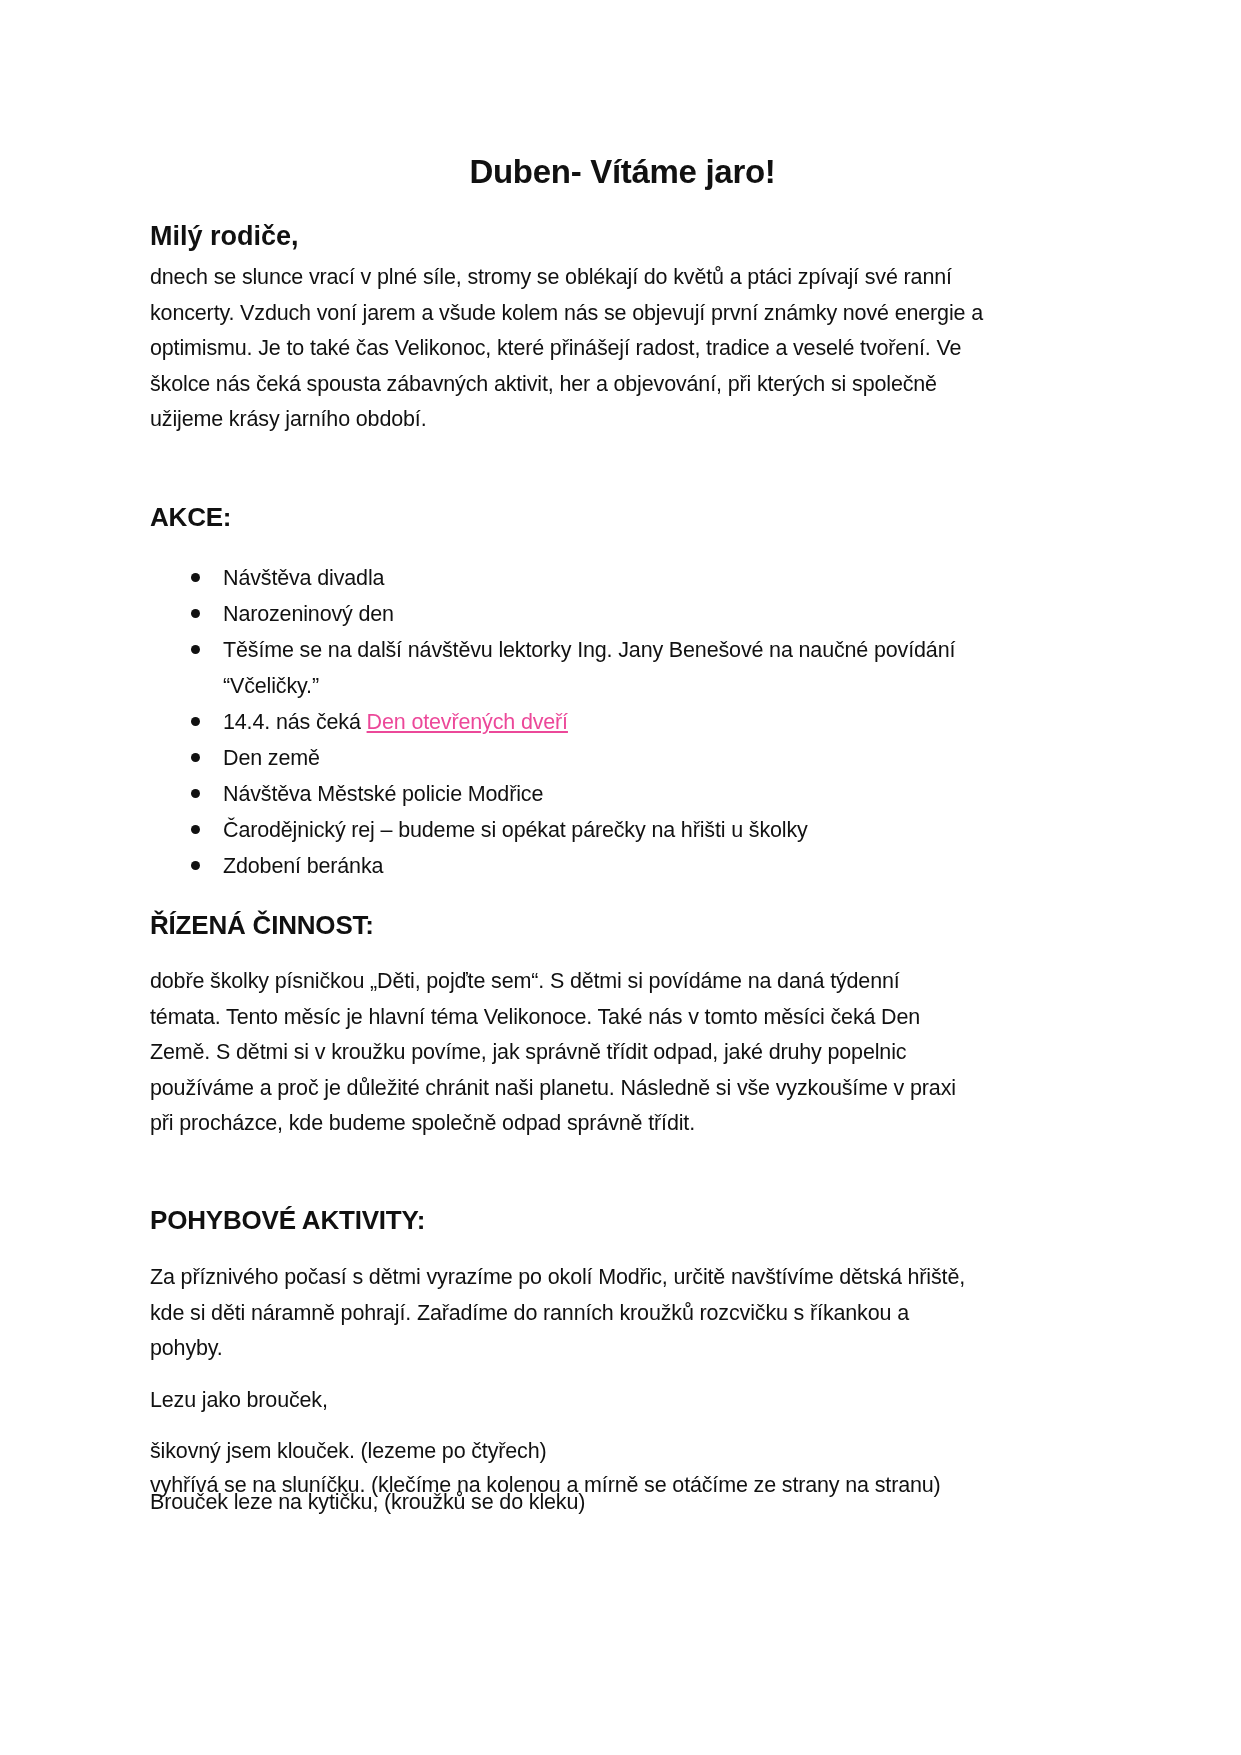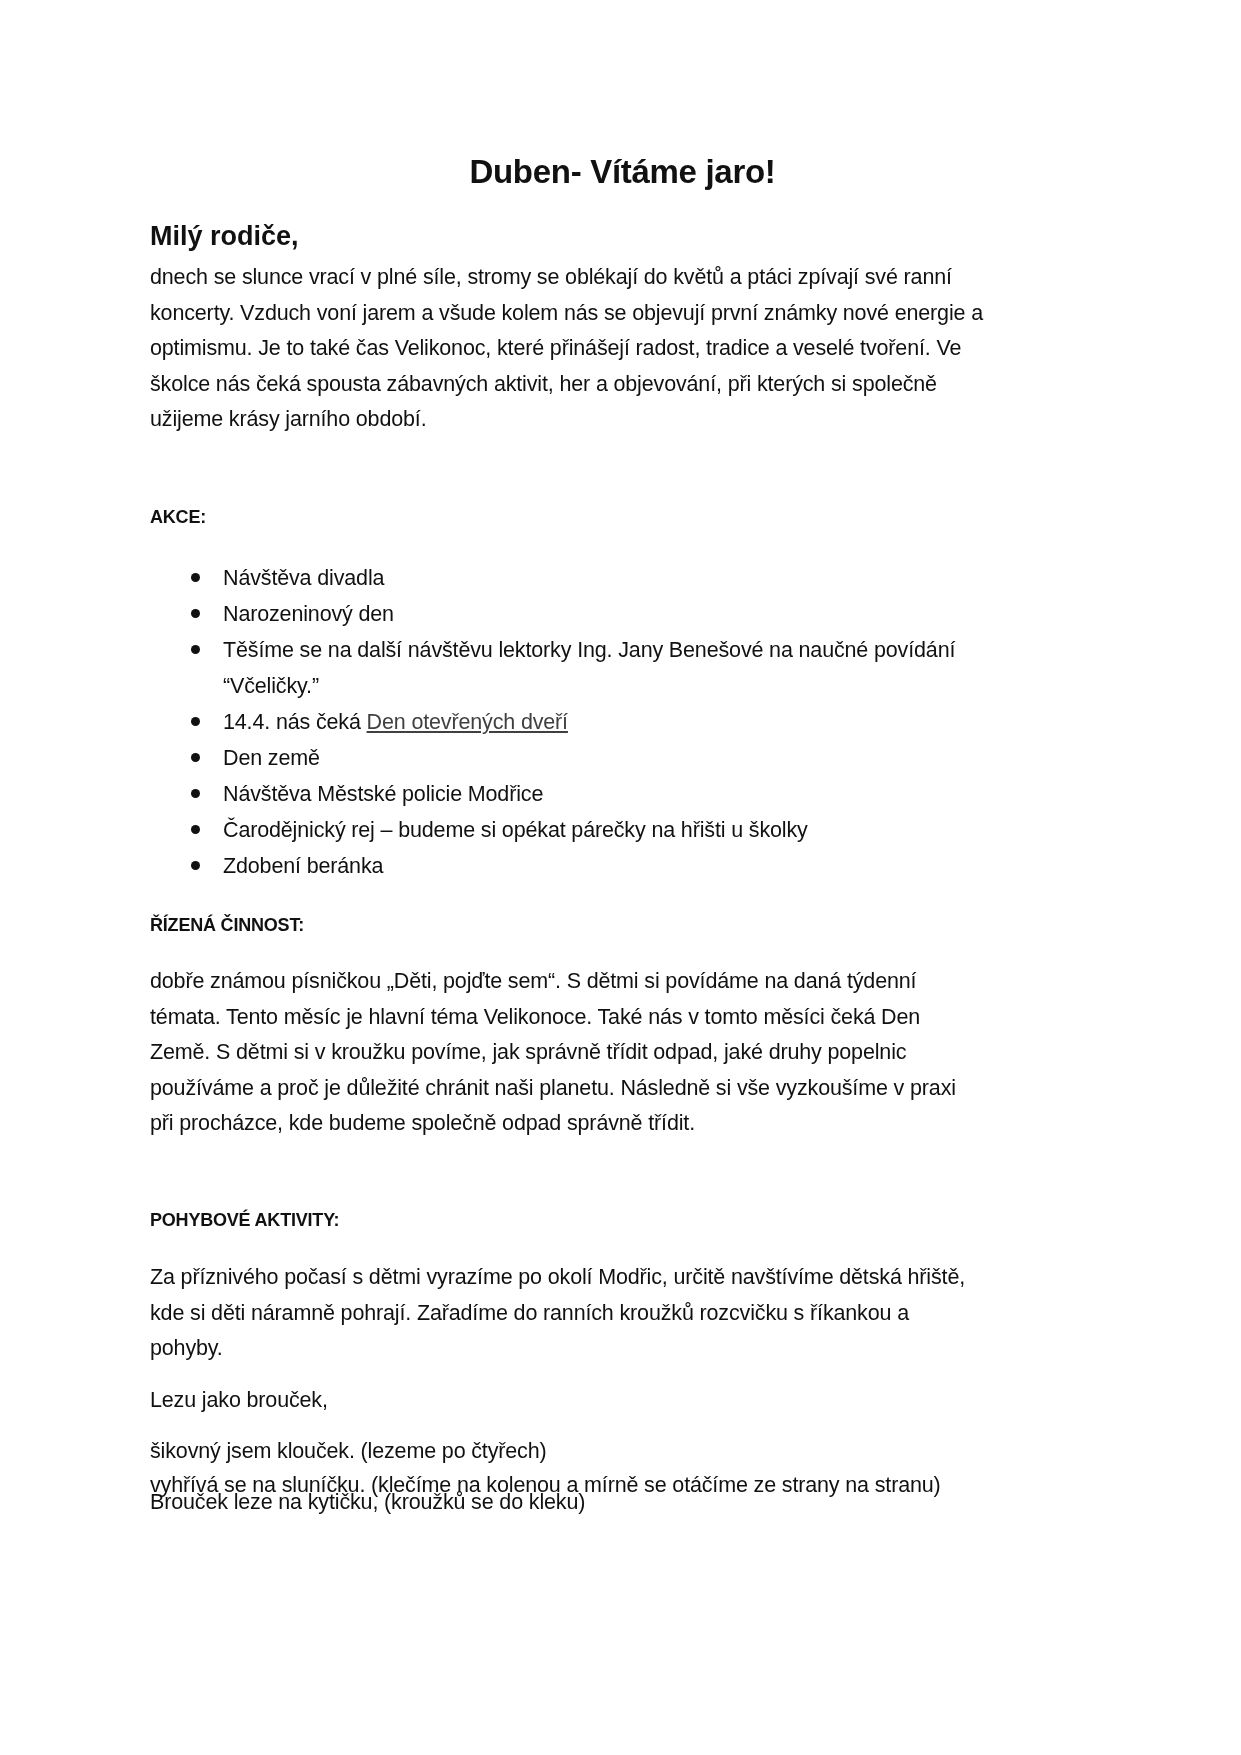--- a/index.html
+++ b/index.html
@@ -52,21 +52,21 @@
       letter-spacing: -0.15px;
     }
     .para .line {
       display: block;
       white-space: nowrap;
     }
     .heading {
       position: absolute;
       left: 0;
       margin: 0;
-      font-size: 18px;
+      font-size: 26px;
       font-weight: bold;
       line-height: 34px;
       letter-spacing: -0.2px;
     }
     .bullets {
       position: absolute;
       left: 0;
       top: 560px;
       width: 945px;
       margin: 0;
@@ -89,21 +89,21 @@
       height: 9px;
       border-radius: 50%;
       background: #111111;
     }
     .bullet-item .line {
       display: block;
       white-space: nowrap;
     }
     .link {
       text-decoration: underline;
-      color: #404040;
+      color: #ec4899;
       cursor: pointer;
     }
     .verse {
       position: absolute;
       left: 0;
       font-size: 21.5px;
       line-height: 30px;
       margin: 0;
       white-space: nowrap;
       letter-spacing: -0.15px;
@@ -160,21 +160,21 @@
     </li>
     <li class="bullet-item">
       <span class="dot"></span>
       <span class="line">Zdobení beránka</span>
     </li>
   </ul>
 
   <h2 class="heading" style="top:908px;">ŘÍZENÁ ČINNOST:</h2>
 
   <div class="para" style="top:964px;">
-    <span class="line">dobře známou písničkou „Děti, pojďte sem“. S dětmi si povídáme na daná týdenní</span>
+    <span class="line">dobře školky písničkou „Děti, pojďte sem“. S dětmi si povídáme na daná týdenní</span>
     <span class="line">témata. Tento měsíc je hlavní téma Velikonoce. Také nás v tomto měsíci čeká Den</span>
     <span class="line">Země. S dětmi si v kroužku povíme, jak správně třídit odpad, jaké druhy popelnic</span>
     <span class="line">používáme a proč je důležité chránit naši planetu. Následně si vše vyzkoušíme v praxi</span>
     <span class="line">při procházce, kde budeme společně odpad správně třídit.</span>
   </div>
 
   <h2 class="heading" style="top:1203px;">POHYBOVÉ AKTIVITY:</h2>
 
   <div class="para" style="top:1260px;">
     <span class="line">Za příznivého počasí s dětmi vyrazíme po okolí Modřic, určitě navštívíme dětská hřiště,</span>

